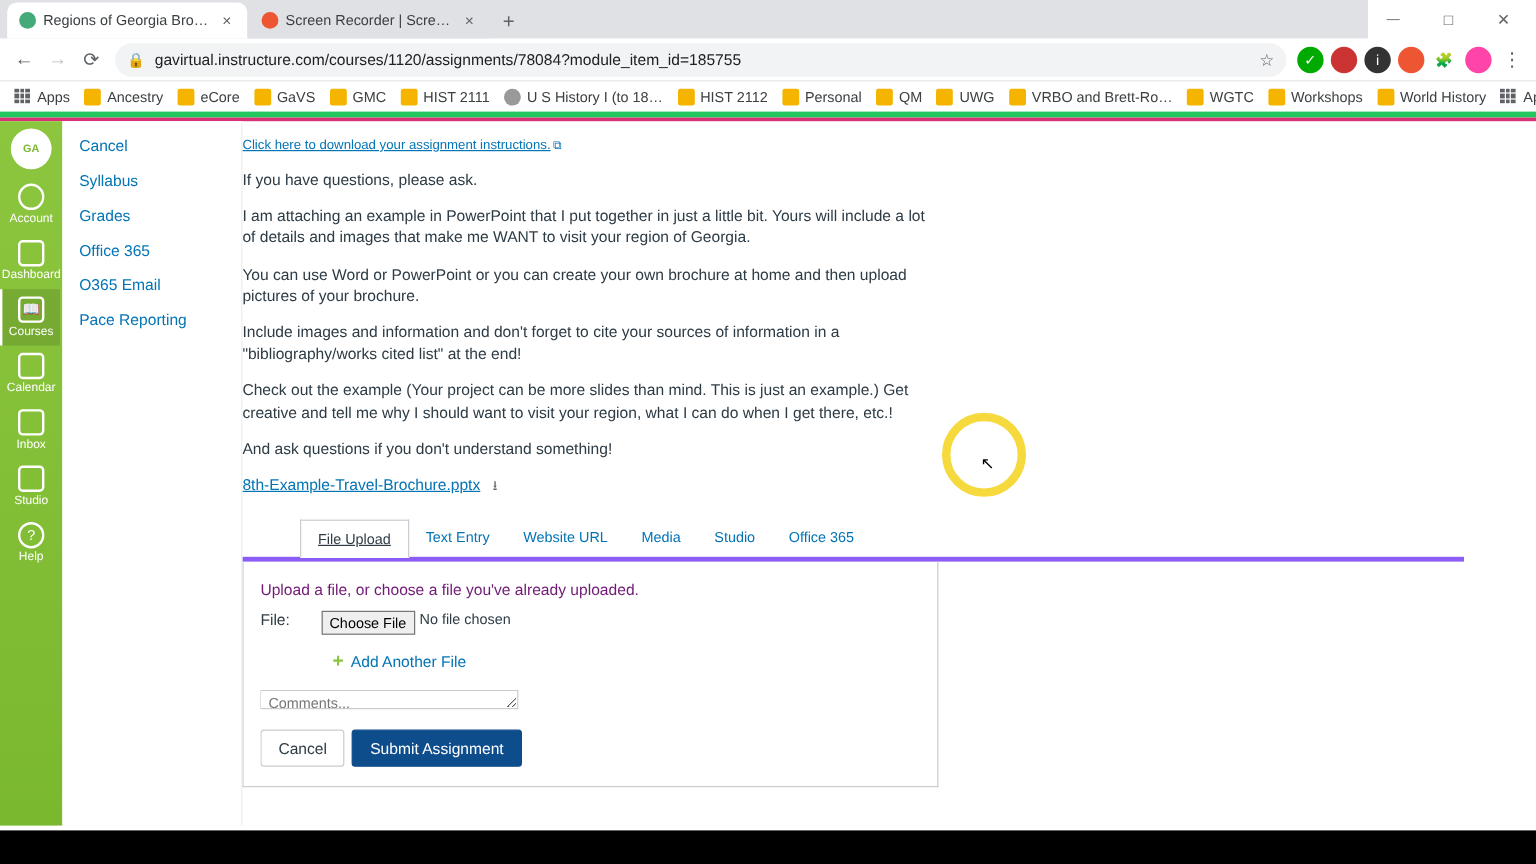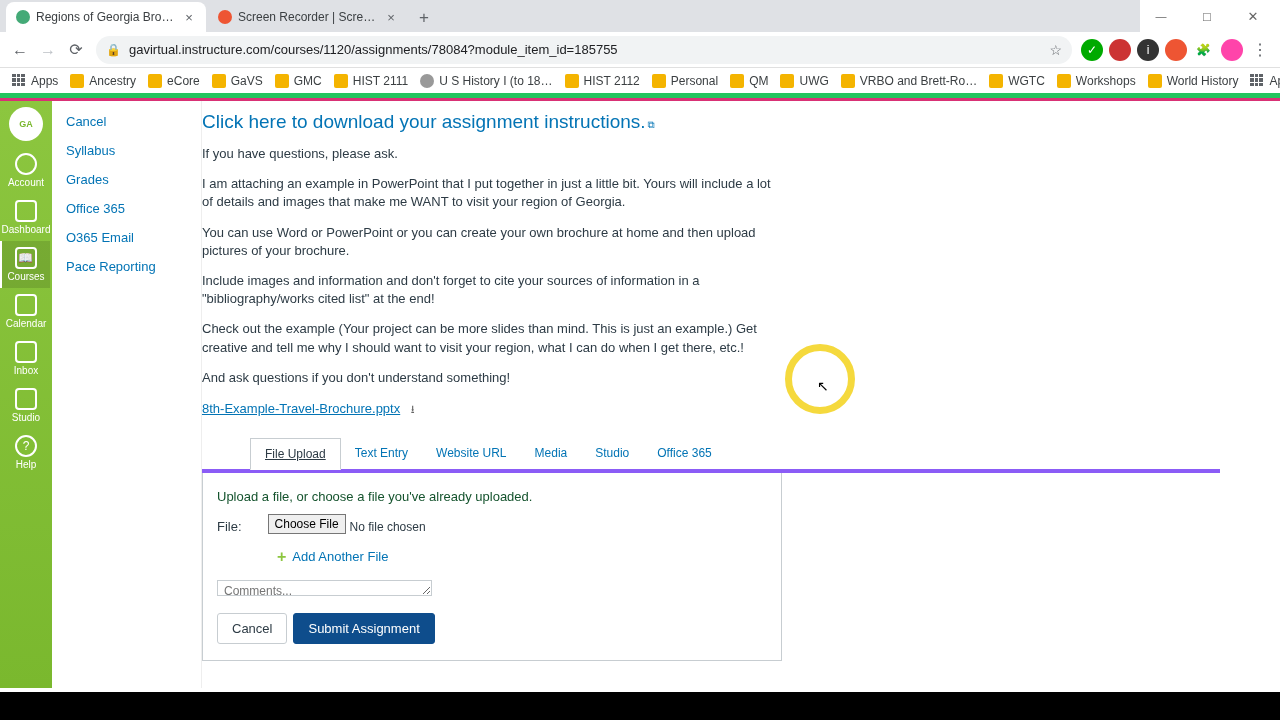--- a/index.html
+++ b/index.html
@@ -53,35 +53,35 @@
     .gn-icon.square { border-radius: 4px; }
     .gn-label { font-size: 10px; }
     .gn-logo { width: 34px; height: 34px; background: #fff; border-radius: 50%; margin-bottom: 6px; display: flex; align-items: center; justify-content: center; color: #7ab82e; font-weight: bold; font-size: 9px; }
 
     
     .course-nav { width: 150px; background: #fff; padding: 6px 0; border-right: 1px solid #eee; }
     .cn-item { padding: 7px 14px; font-size: 13px; color: #0374b5; cursor: pointer; }
 
     
     .content { flex: 1; padding: 10px 60px 20px 0; overflow-y: auto; position: relative; }
-    .instructions-link { color: #0374b5; font-size: 19px; }
+    .instructions-link { color: #0374b5; text-decoration: underline; font-size: 11px; }
     .ext-link-icon { font-size: 10px; color: #0374b5; margin-left: 2px; }
     .para { font-size: 13px; color: #2d3b45; margin: 12px 0; max-width: 580px; line-height: 1.4; }
     .file-link { color: #0374b5; text-decoration: underline; font-size: 13px; }
     .file-dl-icon { font-size: 11px; color: #666; margin-left: 6px; }
 
     
     .sub-tabs { display: flex; border-bottom: 4px solid #8b5cf6; margin-top: 18px; padding-left: 48px; }
     .sub-tab { padding: 8px 14px; font-size: 12px; color: #0374b5; cursor: pointer; }
     .sub-tab.active { border: 1px solid #c7cdd1; border-bottom: 1px solid #fff; margin-bottom: -1px; background: #fff; color: #2d3b45; text-decoration: underline; }
 
     
     .sub-box { border: 1px solid #c7cdd1; border-top: none; padding: 16px 14px; max-width: 580px; font-size: 13px; }
-    .upload-note { color: #14532d; margin-bottom: 10px; }
-    .file-row { display: flex; align-items: flex-end; margin-bottom: 14px; }
+    .upload-note { color: #701a75; margin-bottom: 10px; }
+    .file-row { display: flex; align-items: flex-start; margin-bottom: 14px; }
     .file-label { margin-right: 26px; color: #2d3b45; }
     .choose-file-btn { font-size: 12px; padding: 2px 6px; background: #efefef; border: 1px solid #767676; cursor: pointer; }
     .no-file { font-size: 12px; color: #2d3b45; margin-left: 4px; }
     .add-file { display: flex; align-items: center; color: #0374b5; cursor: pointer; margin-left: 60px; margin-bottom: 14px; font-size: 13px; }
     .add-file-plus { color: #8cc63f; font-size: 16px; margin-right: 6px; font-weight: bold; }
     .comments-box { width: 215px; height: 16px; border: 1px solid #c7cdd1; padding: 3px 6px; font-size: 12px; color: #999; resize: both; }
     .btn-row { display: flex; gap: 6px; margin-top: 14px; }
     .btn { padding: 7px 14px; font-size: 13px; border-radius: 3px; cursor: pointer; border: 1px solid #c7cdd1; }
     .btn-cancel { background: #fff; color: #2d3b45; }
     .btn-submit { background: #0e4d8c; color: #fff; border-color: #0e4d8c; }

